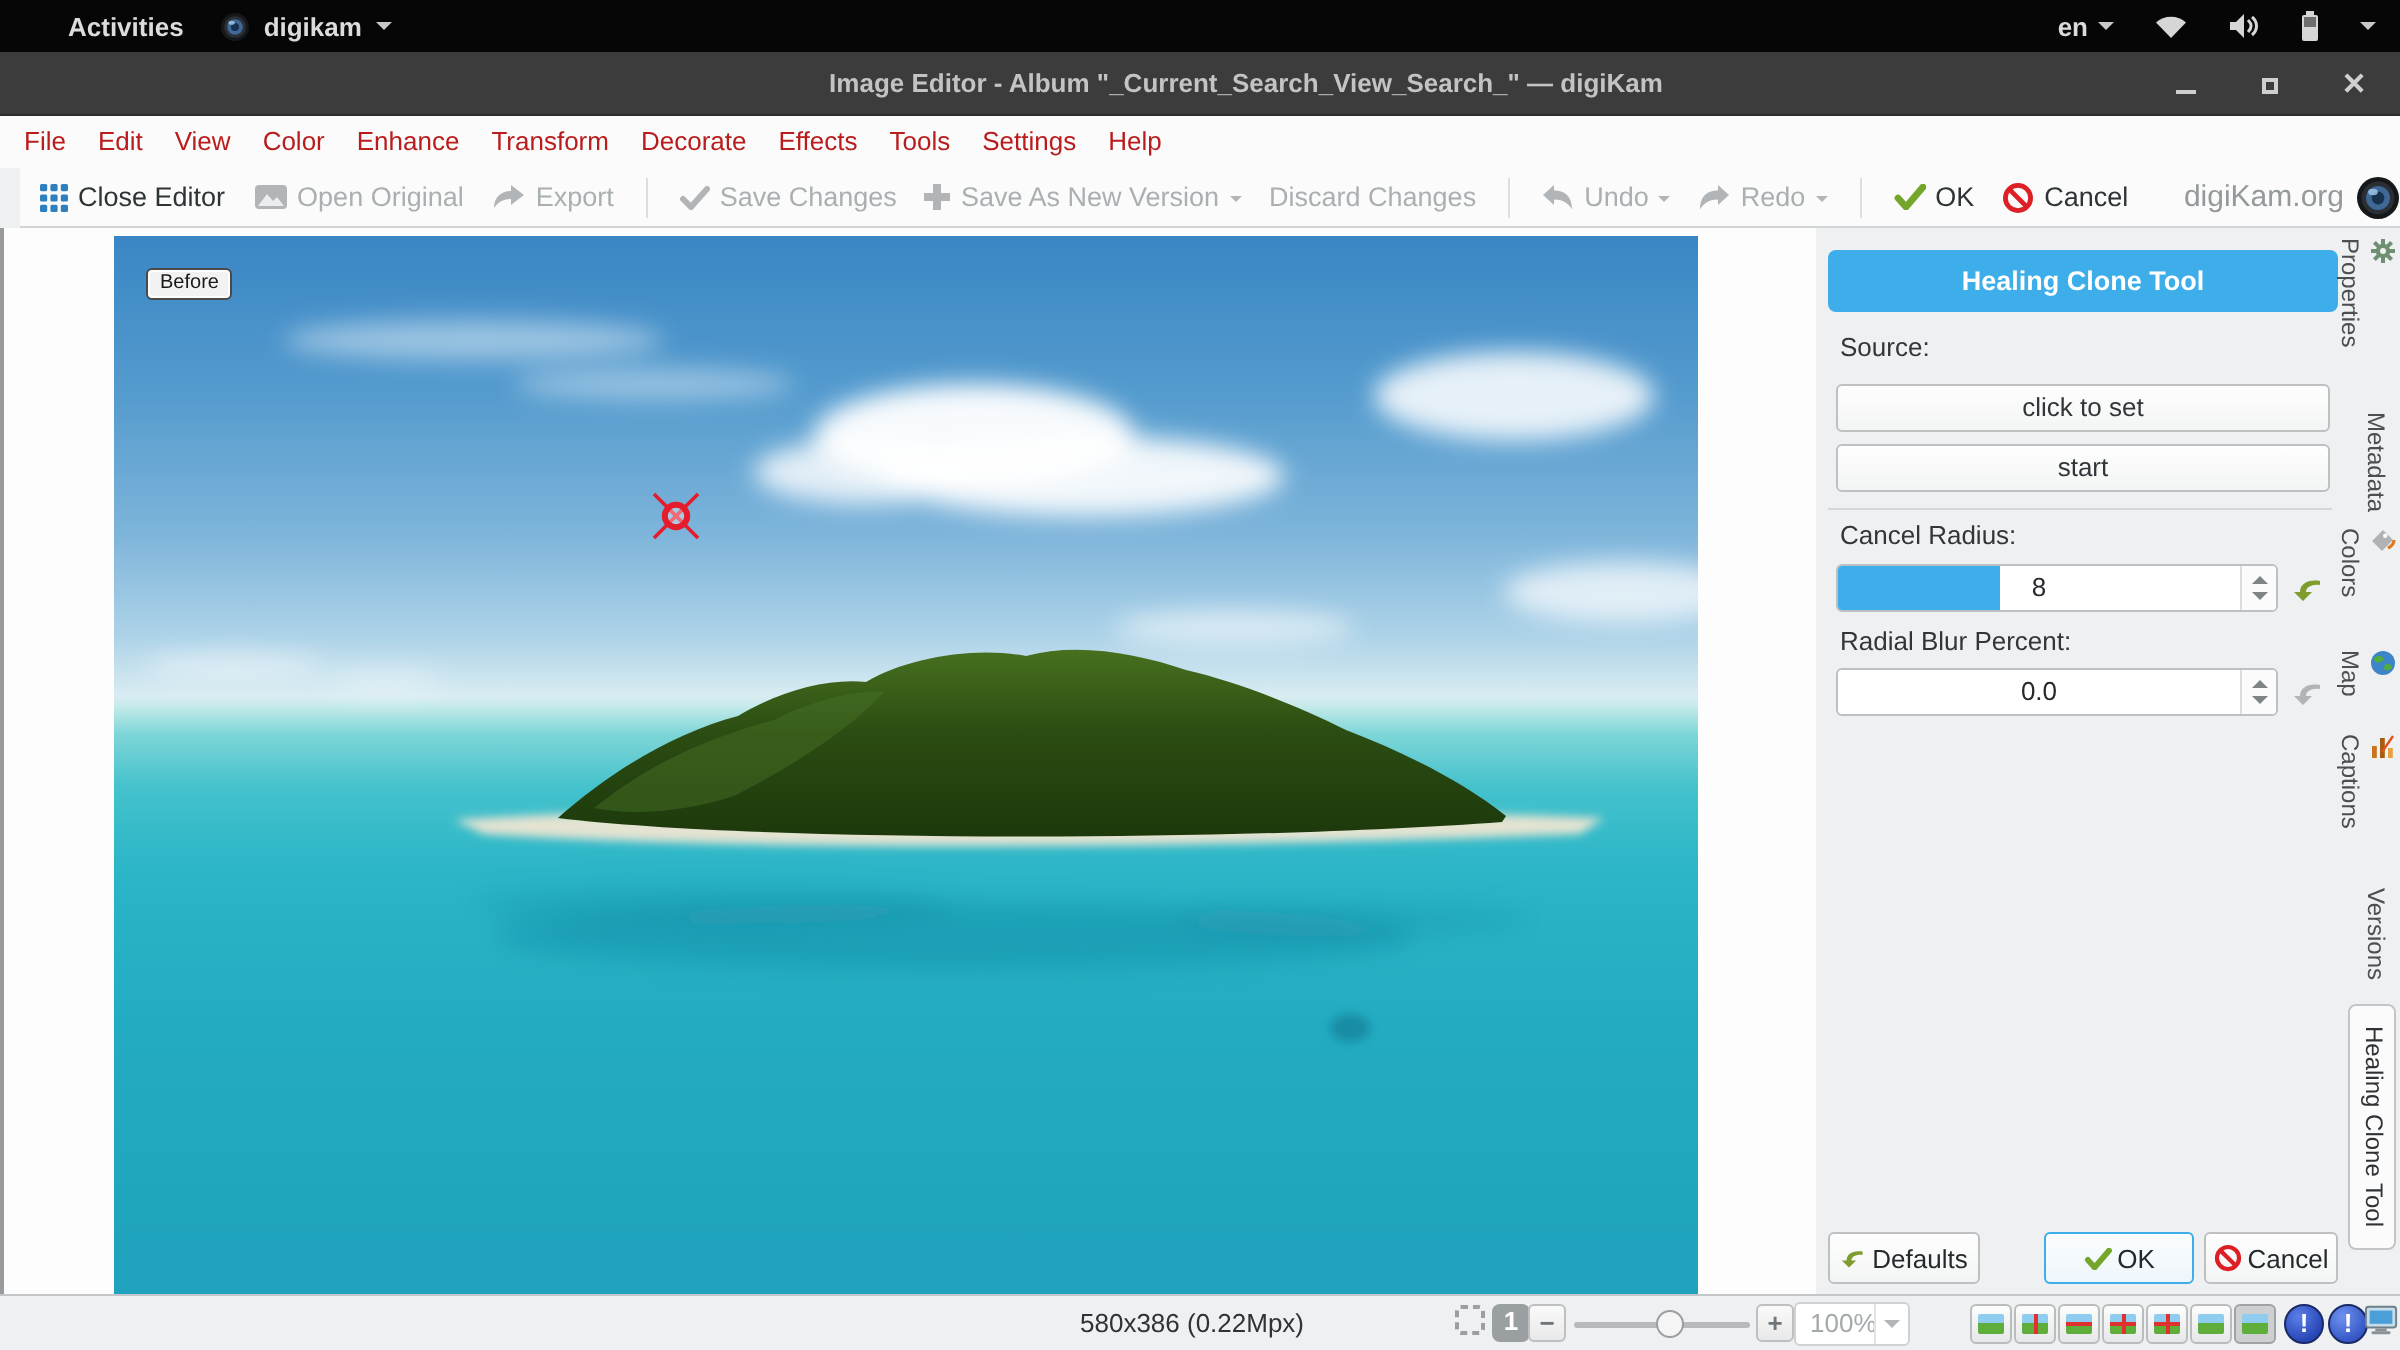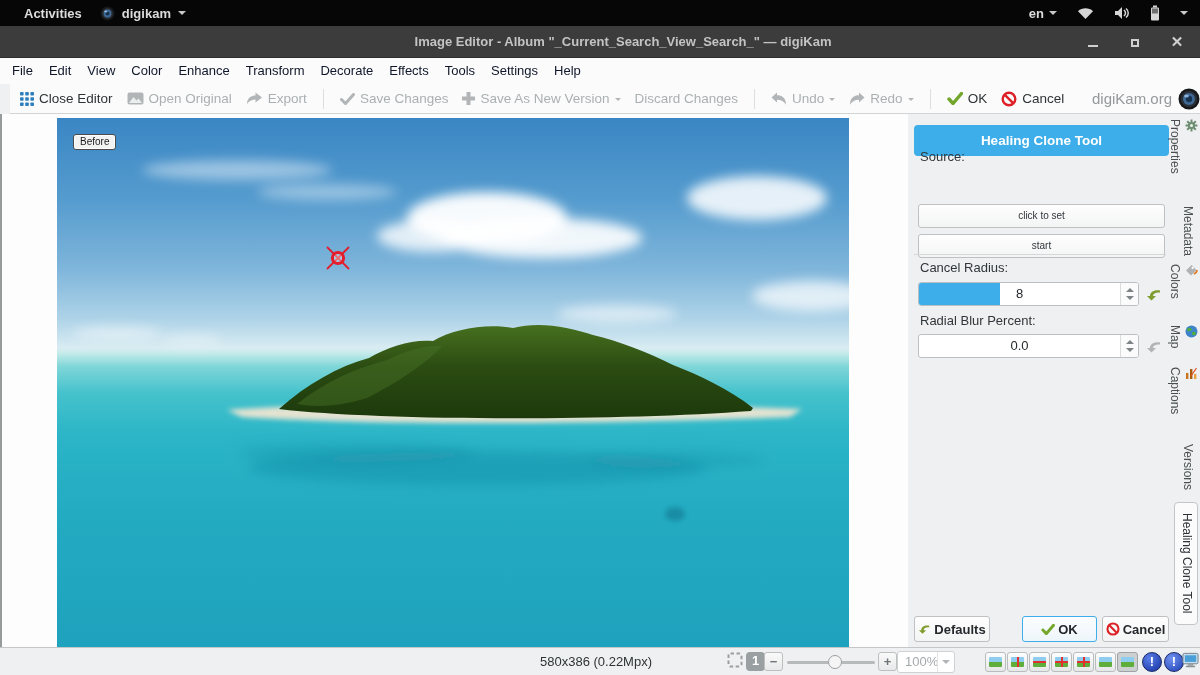--- a/index.html
+++ b/index.html
@@ -3,42 +3,42 @@
 <meta charset="utf-8">
 <style>
   * { margin:0; padding:0; box-sizing:border-box; }
   html,body { width:1200px; height:675px; }
   body { font-family:"Liberation Sans", sans-serif; background:#eff0f1; }
   .screen { position:relative; width:1200px; height:675px; overflow:hidden; background:#eff0f1; }
 
   
   .gnome-bar { position:absolute; left:0; top:0; width:1200px; height:26px; background:#060606; color:#dcdcdc;
     display:flex; align-items:center; font-size:13px; font-weight:bold; }
-  .gb-left { display:flex; align-items:center; gap:18px; padding-left:24px; }
+  .gb-left { display:flex; align-items:center; gap:18px; padding-left:8px;margin-left:26px; }
   .gb-activities { cursor:default; }
   .gb-app { display:flex; align-items:center; gap:7px; }
   .gb-clock { position:absolute; left:0; right:0; text-align:center; }
   .gb-right { margin-left:auto; display:flex; align-items:center; gap:20px; padding-right:12px; z-index:2; }
   .caret-d { display:inline-block; width:0; height:0; border:4px solid transparent; border-top-color:#c9c9c9; margin-top:4px; }
   .caret-sm { display:inline-block; width:0; height:0; border:3.5px solid transparent; border-top-color:#b2b6b8; margin-top:4px; }
 
   
   .titlebar { position:absolute; left:0; top:26px; width:1200px; height:32px; background:#3c3c3c;
     border-bottom:1px solid #2c2c2c; }
   .tb-title { position:absolute; left:0; right:0; top:0; height:32px; line-height:32px; text-align:center;
     color:#c3c3c3; font-size:13px; font-weight:bold;margin-left:46px; }
   .tb-controls { position:absolute; right:0; top:0; height:32px; display:flex; align-items:center; gap:28px; padding-right:16px; }
   .wc { color:#cfcfcf; font-size:13px; width:14px; text-align:center; cursor:default; }
   .wc-min { display:inline-block; width:10px; height:2px; background:#cfcfcf; }
   .wc-max { display:inline-block; width:8px; height:8px; border:2px solid #cfcfcf; }
 
   
   .menubar { position:absolute; left:0; top:58px; width:1200px; height:26px; background:#fbfbfb;
     display:flex; align-items:center; padding-left:6px; }
-  .menu-item { font-size:13px; color:#0f172a; padding:15px 8px; line-height:26px; }
+  .menu-item { font-size:13px; color:#b91c1c; padding:15px 8px; line-height:26px; }
   .menu-item:first-child { padding-left:6px; }
 
   
   .toolbar { position:absolute; left:10px; top:84px; width:1200px; height:30px; background:#fbfbfb;
     border-bottom:1px solid #d2d5d6; display:flex; align-items:center; padding:0 10px; gap:14px; }
   .t-item { display:flex; align-items:center; gap:5px; font-size:13.5px; color:#2e3436; white-space:nowrap; }
   .t-item.dis { color:#aab0b2; }
   .t-sep { width:1px; height:20px; background:#dcdfe0; margin:0 2px; }
   .t-brand { margin-left:auto; display:flex; align-items:center; gap:6px; color:#94999b; font-size:15px; }
 
@@ -52,33 +52,33 @@
   .before-label { position:absolute; left:16px; top:16px; background:#f2f2f2; border:1px solid #4a4a4a;
     box-shadow: inset 0 0 0 1px #ffffff; border-radius:3px; padding:1px 6px 2px; font-size:10px; color:#1a1a1a; }
   .src-marker { position:absolute; left:268px; top:127px; width:26px; height:26px; }
 
   
   .panel { position:absolute; left:908px; top:0; width:264px; height:533px; background:#eff0f1; font-size:13px; color:#31363b; }
   .tool-title { position:absolute; left:6px; top:11px; width:255px; height:31px; background:#3daee9;
     border-radius:4px; color:#fff; font-weight:bold; text-align:center; line-height:31px; font-size:13.5px; }
   .p-label { position:absolute; left:12px; }
   .p-btn { position:absolute; background:linear-gradient(#fefefe,#f3f4f4); border:1px solid #bdc1c3;
-    border-radius:3px; text-align:center; font-size:10px; color:#31363b; line-height:22px;margin-top:12px; }
+    border-radius:3px; text-align:center; font-size:13px; color:#31363b; line-height:22px; }
   .btn-click { left:10px; top:78px; width:247px; height:24px; }
   .btn-start { left:10px; top:108px; width:247px; height:24px; }
   .p-sep { position:absolute; left:6px; top:140px; width:252px; border-top:1px solid #d4d6d7; }
   .spin { position:absolute; left:10px; width:221px; height:24px; background:#fff; border:1px solid #bcc0c2; border-radius:3px; overflow:hidden; }
   .spin .fill { position:absolute; left:0; top:0; bottom:0; width:37%; background:#3daee9; }
   .spin .val { position:absolute; left:0; right:18px; top:0; bottom:0; text-align:center; line-height:22px; color:#26292c; }
   .spin .btns { position:absolute; right:0; top:0; bottom:0; width:18px; border-left:1px solid #dadddd; background:#fbfbfb; }
   .tri-up { position:absolute; left:5px; top:5px; width:0; height:0; border:4px solid transparent; border-bottom-color:#7e8385; border-top:none; }
   .tri-dn { position:absolute; left:5px; bottom:5px; width:0; height:0; border:4px solid transparent; border-top-color:#7e8385; border-bottom:none; }
   .reset-ic { position:absolute; left:238px; width:16px; height:15px; }
   .p-bottom-btn { position:absolute; top:502px; height:26px; display:flex; align-items:center; justify-content:center; gap:3px;
-    background:linear-gradient(#fefefe,#f3f4f4); border:1px solid #bdc1c3; border-radius:3px; font-size:13px; color:#26292c;font-weight:bold; }
+    background:linear-gradient(#fefefe,#f3f4f4); border:1px solid #bdc1c3; border-radius:3px; font-size:13px; color:#26292c; }
   .btn-defaults { left:6px; width:76px; }
   .btn-ok2 { left:114px; width:75px; border:1px solid #3daee9; background:linear-gradient(#fbfdff,#eef6fb); }
   .btn-cancel2 { left:194px; width:67px; }
 
   
   .tabbar { position:absolute; left:1172px; top:0; width:28px; height:533px; background:#eff0f1; }
   .vtab { position:absolute; left:4px; width:22px; writing-mode:vertical-rl; font-size:12px; color:#4a4f52; line-height:20px; }
   .vtab svg { margin:0 0 5px 0; display:block; }
   .vtab.active { left:2px; width:24px; background:#fbfbfb; border:1px solid #c2c6c8; border-radius:4px;
     padding:10px 0; text-align:center; color:#2e3236; line-height:21px; }
@@ -309,21 +309,21 @@
         <svg class="src-marker" width="26" height="26" viewBox="0 0 26 26">
           <line x1="2" y1="2" x2="24" y2="24" stroke="#e41c2c" stroke-width="1.8"></line>
           <line x1="24" y1="2" x2="2" y2="24" stroke="#e41c2c" stroke-width="1.8"></line>
           <circle cx="13" cy="13" r="5.6" stroke="#e41c2c" stroke-width="3" fill="rgba(255,255,255,0.35)"></circle>
         </svg>
       </div>
     </div>
 
     <div class="panel">
       <div class="tool-title">Healing Clone Tool</div>
-      <div class="p-label" style="top:35px">Source:</div>
+      <div class="p-label" style="top:52px">Source:</div>
       <div class="p-btn btn-click">click to set</div>
       <div class="p-btn btn-start">start</div>
       <div class="p-sep"></div>
       <div class="p-label" style="top:146px">Cancel Radius:</div>
       <div class="spin" style="top:168px">
         <span class="fill"></span>
         <span class="val">8</span>
         <span class="btns">
             <i class="tri-up"></i>
             <i class="tri-dn"></i>

